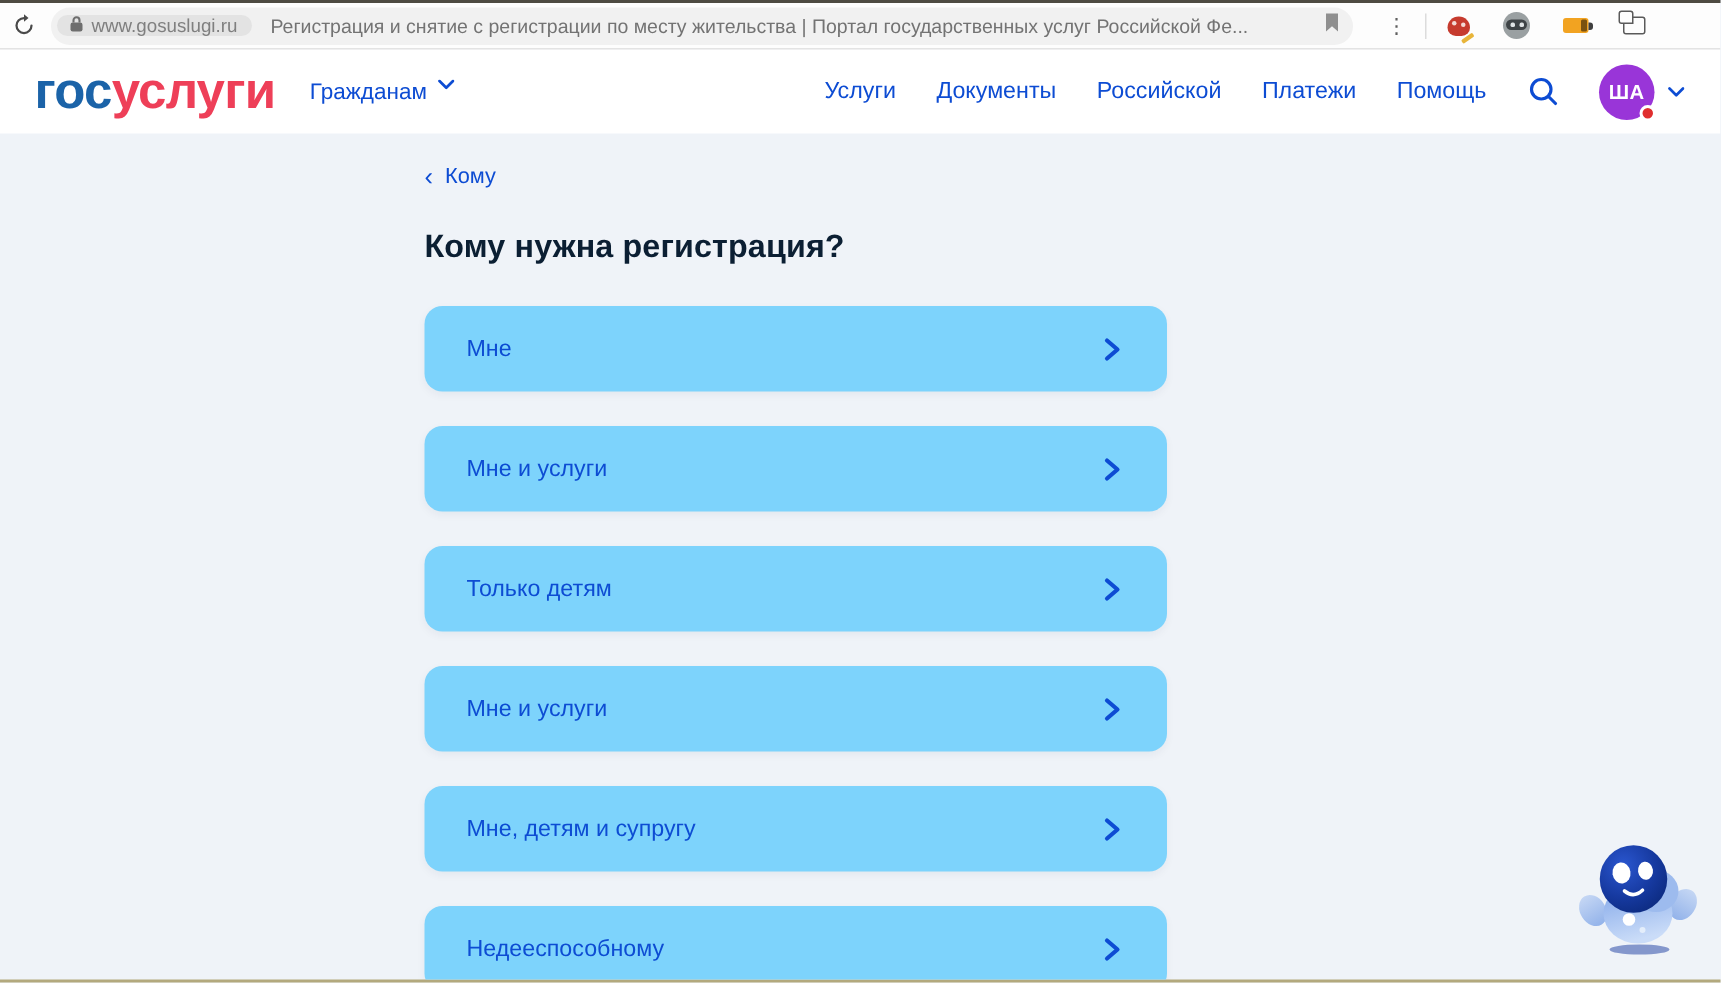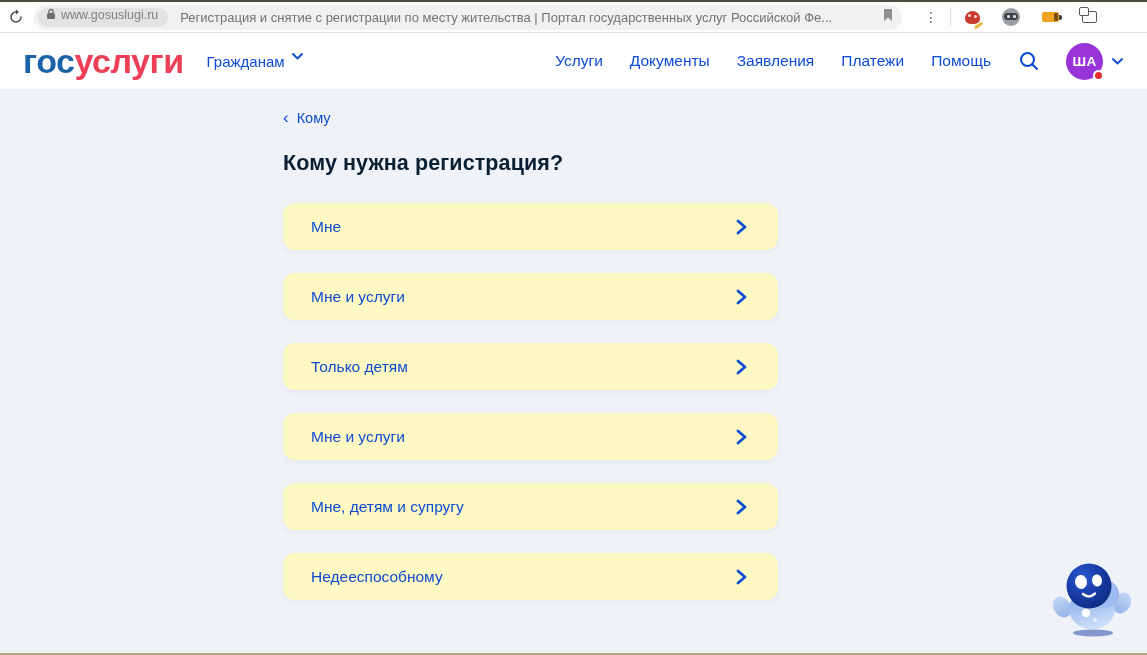--- a/index.html
+++ b/index.html
@@ -32,21 +32,21 @@
     background: #f1f1f1;
     border-radius: 13px;
     display: flex;
     align-items: center;
     margin-left: 6px;
     width: 868px;
     padding: 0 8px 0 4px;
     flex: 0 0 auto;
   }
   .domain-chip {
-    height: 19px;
+    height: 14px;
     background: #e3e3e3;
     border-radius: 10px;
     display: flex;
     gap: 5px;
     padding: 0 10px 0 8px;
     flex: 0 0 auto;
   }
   .domain-chip .url-text { font-size: 12.5px; color: #7f7f7f; }
   .page-title-text {
     font-size: 13px;
@@ -169,22 +169,22 @@
     color: #0d4cd3; font-size: 14.5px; cursor: pointer;
   }
   .back-caret { font-size: 17px; line-height: 14px; }
   .page-heading {
     margin-top: 24px;
     font-size: 21.5px; font-weight: bold; color: #0b1f33;
     letter-spacing: 0.1px;
   }
   .options-list { margin-top: 27px; }
   .option-card {
-    height: 47px;
-    background: #fef9c3;
+    height: 57px;
+    background: #7dd3fc;
     border-radius: 12px;
     box-shadow: 0 2px 6px rgba(16, 38, 84, 0.05);
     display: flex; align-items: center; justify-content: space-between;
     padding: 0 30px 0 28px;
     margin-bottom: 23px;
     cursor: pointer;
   }
   .option-label { color: #0d4cd3; font-size: 15.5px; }
   .option-chevron { display: flex; align-items: center; }
 
@@ -250,21 +250,21 @@
   <div class="audience">
     <span>Гражданам</span>
     <svg width="11" height="7" viewBox="0 0 11 7">
       <polyline points="1,1 5.5,5.5 10,1" fill="none" stroke="#0d4cd3" stroke-width="1.8" stroke-linecap="round" stroke-linejoin="round"></polyline>
     </svg>
   </div>
 
   <div class="main-nav">
     <span class="nav-link">Услуги</span>
     <span class="nav-link">Документы</span>
-    <span class="nav-link">Заявления</span>
+    <span class="nav-link">Российской</span>
     <span class="nav-link">Платежи</span>
     <span class="nav-link">Помощь</span>
   </div>
 
   <div class="search-btn">
     <svg width="22" height="22" viewBox="0 0 22 22">
       <circle cx="9.5" cy="9.5" r="6.5" fill="none" stroke="#0d4cd3" stroke-width="2.1"></circle>
       <line x1="14.5" y1="14.5" x2="19" y2="19" stroke="#0d4cd3" stroke-width="2.1" stroke-linecap="round"></line>
     </svg>
   </div>

